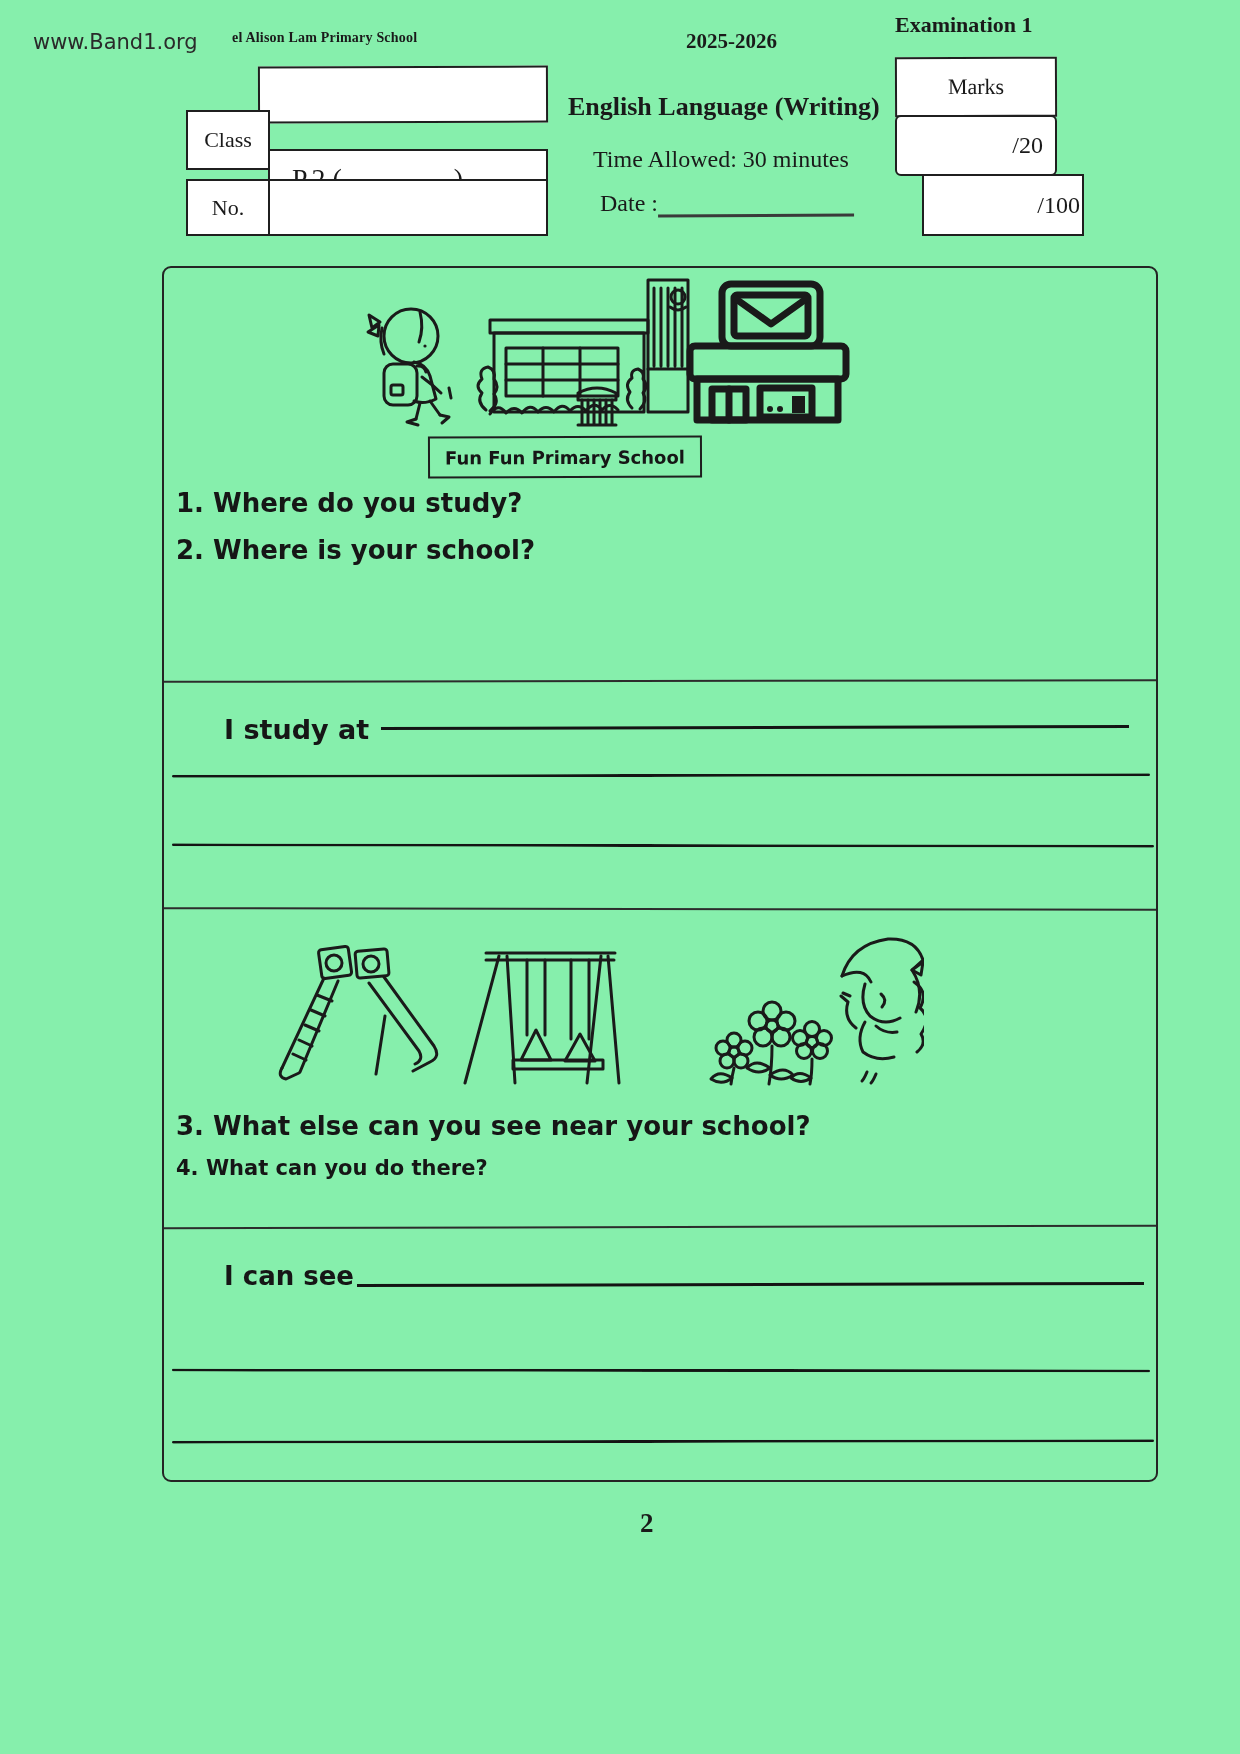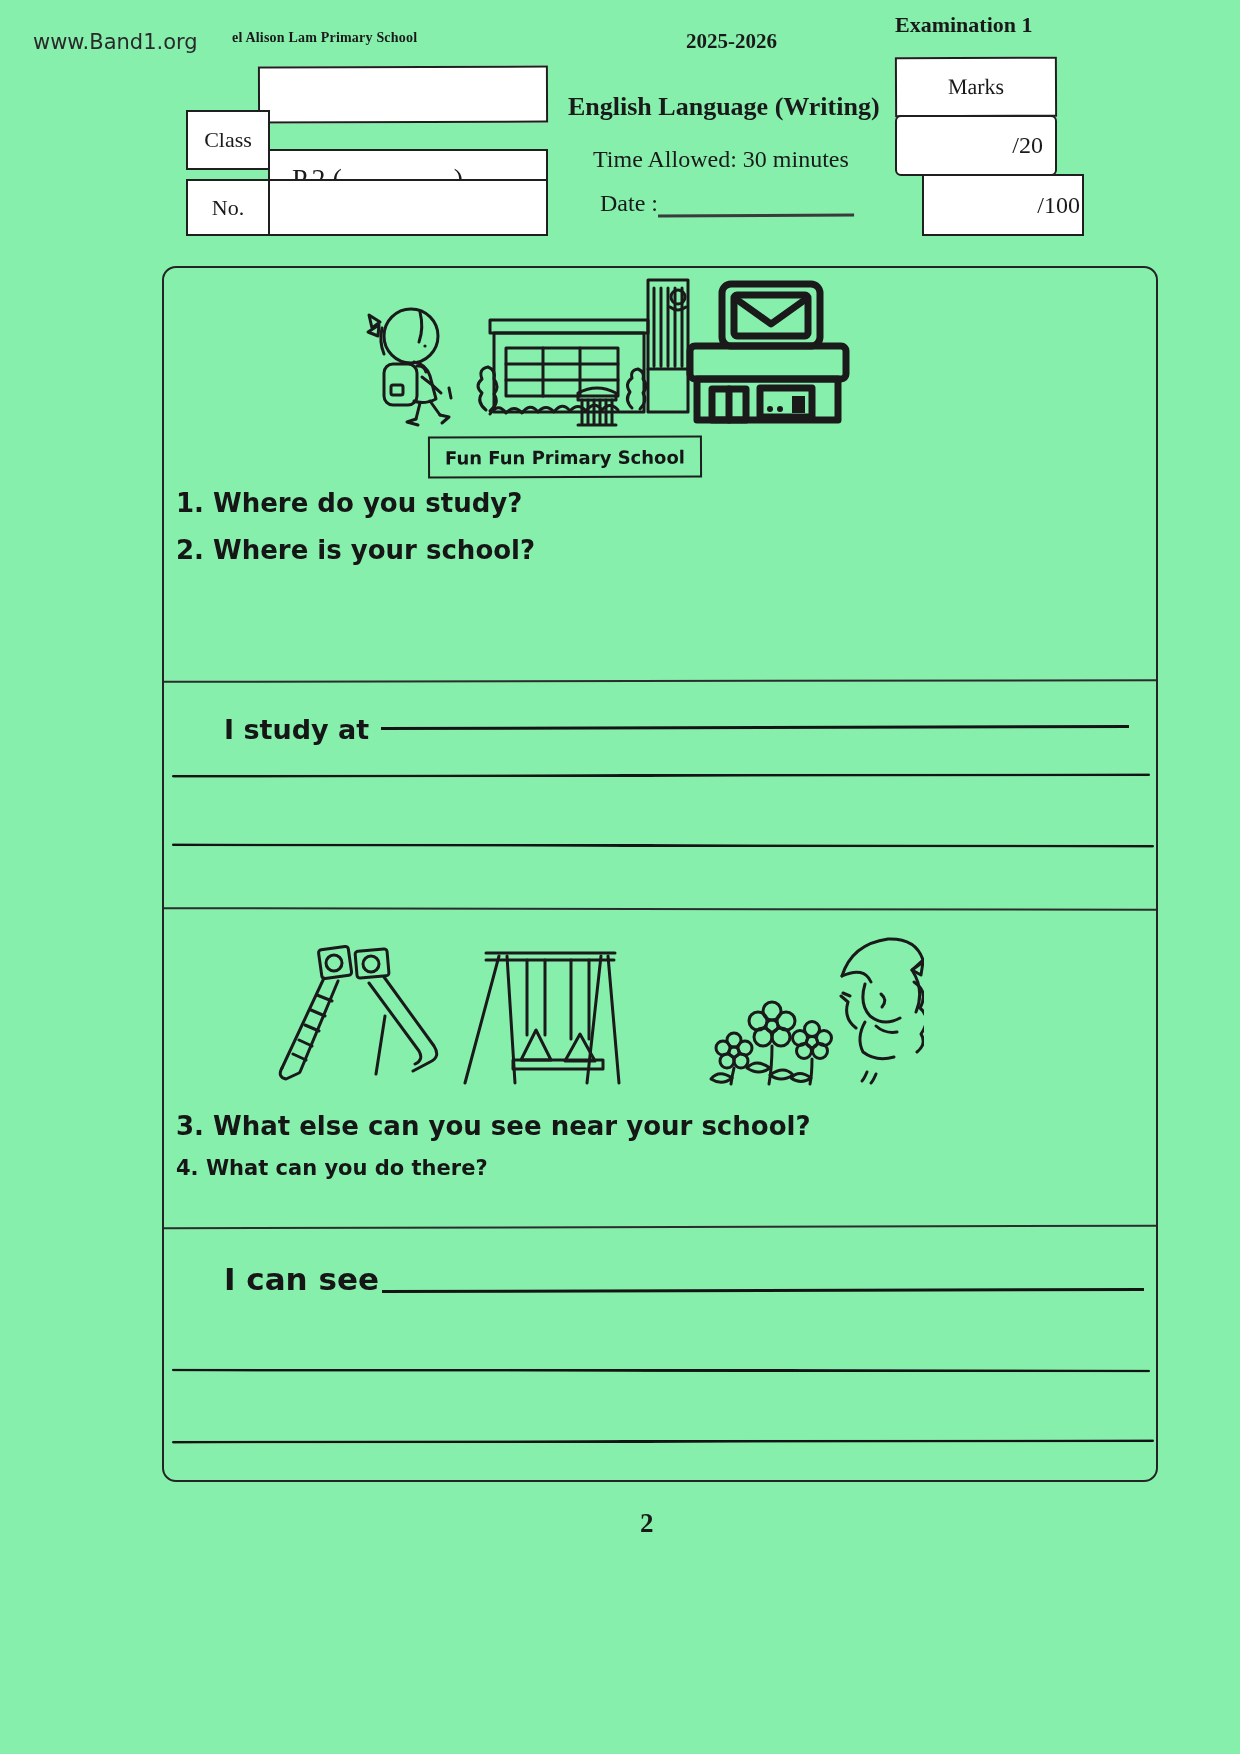--- a/index.html
+++ b/index.html
@@ -41,21 +41,21 @@
   <div class="abs serif bold" style="left:568px;top:92px;font-size:26px;">English Language (Writing)</div>
   <div class="abs serif" style="left:593px;top:146px;font-size:24px;">Time Allowed: 30 minutes</div>
   <div class="abs serif" style="left:600px;top:190px;font-size:24px;">
     <span>Date :</span><span class="underline-slot" style="width:196px;border-bottom-width:3px;transform:rotate(-0.3deg);"></span>
   </div>
 
   <div class="cell center" style="left:895px;top:57px;width:162px;height:60px;font-size:22px;transform:rotate(-0.25deg);">Marks</div>
   <div class="cell right" style="left:895px;top:115px;width:162px;height:61px;font-size:24px;padding-right:12px;border-radius:6px;">/20</div>
   <div class="cell right" style="left:895px;top:174px;width:162px;height:62px;font-size:24px;padding-right:2px;margin-left:27px;">/100</div>
 
-  <div class="abs" style="left:162px;top:266px;width:996px;height:1216px;border:2.5px solid #242424;border-radius:14px;box-sizing:border-box;">
+  <div class="abs" style="left:162px;top:266px;width:996px;height:1216px;border:2.5px solid #242424;border-radius:9px;box-sizing:border-box;">
 
     <svg class="abs" style="left:200px;top:4px;" width="495" height="156" viewBox="0 0 495 156" fill="none" stroke="#1a1a1a" stroke-width="3" stroke-linecap="round" stroke-linejoin="round">
       <g>
         <circle cx="47" cy="64" r="27"></circle>
         <path d="M56,40 Q60,56 55,70"></path>
         <circle cx="61" cy="74" r="1.6" fill="#1a1a1a" stroke="none"></circle>
         <path d="M16,50 L5,43 L8,56 Z M15,53 L4,60 L14,64 Z"></path>
         <path d="M18,56 q-3,14 2,26"></path>
         <rect x="20" y="92" width="33" height="41" rx="9"></rect>
         <rect x="27" y="113" width="12" height="10" rx="2"></rect>
@@ -172,21 +172,21 @@
         <path d="M612,94 q9,8 21,6"></path>
         <path d="M603,140 q-3,7 -5,9 M612,142 q-3,7 -5,9"></path>
       </g>
     </svg>
 
     <div class="abs comic" style="left:12px;top:843px;font-size:26px;">3. What else can you see near your school?</div>
     <div class="abs comic" style="left:12px;top:888px;font-size:21px;">4. What can you do there?</div>
 
     <div class="thinline" style="left:0;right:0;top:958px;transform:rotate(-0.15deg);"></div>
 
-    <div class="flexline comic" style="left:60px;top:993px;width:920px;font-size:31px;">
+    <div class="flexline comic" style="left:60px;top:993px;width:920px;font-size:26px;">
       <span>I can see</span>
       <div class="grow" style="margin-left:3px;"></div>
     </div>
     <div class="wline" style="left:8px;top:1101px;width:978px;transform:rotate(0.05deg);"></div>
     <div class="wline" style="left:8px;top:1172px;width:982px;transform:rotate(-0.08deg);"></div>
   </div>
 
   <div class="abs serif bold" style="left:640px;top:1508px;width:60px;text-align:left;font-size:27px;">2</div>
 
 </div>

